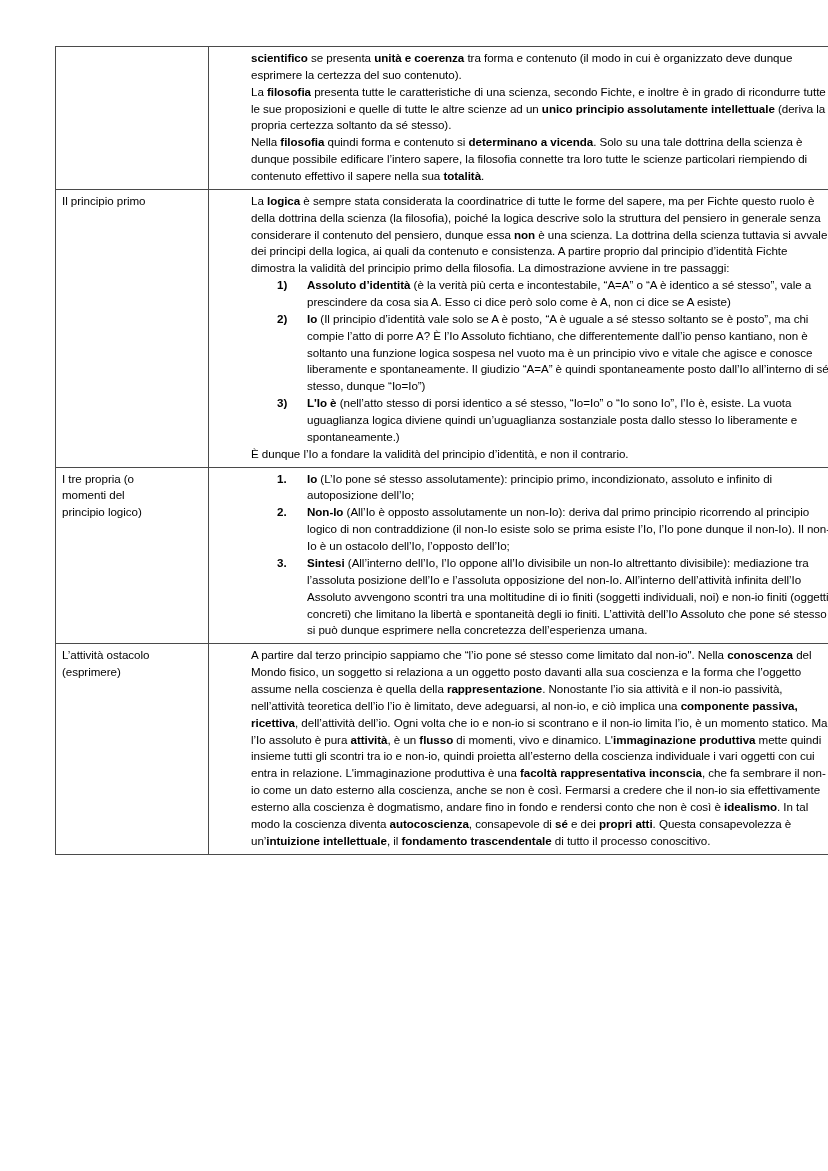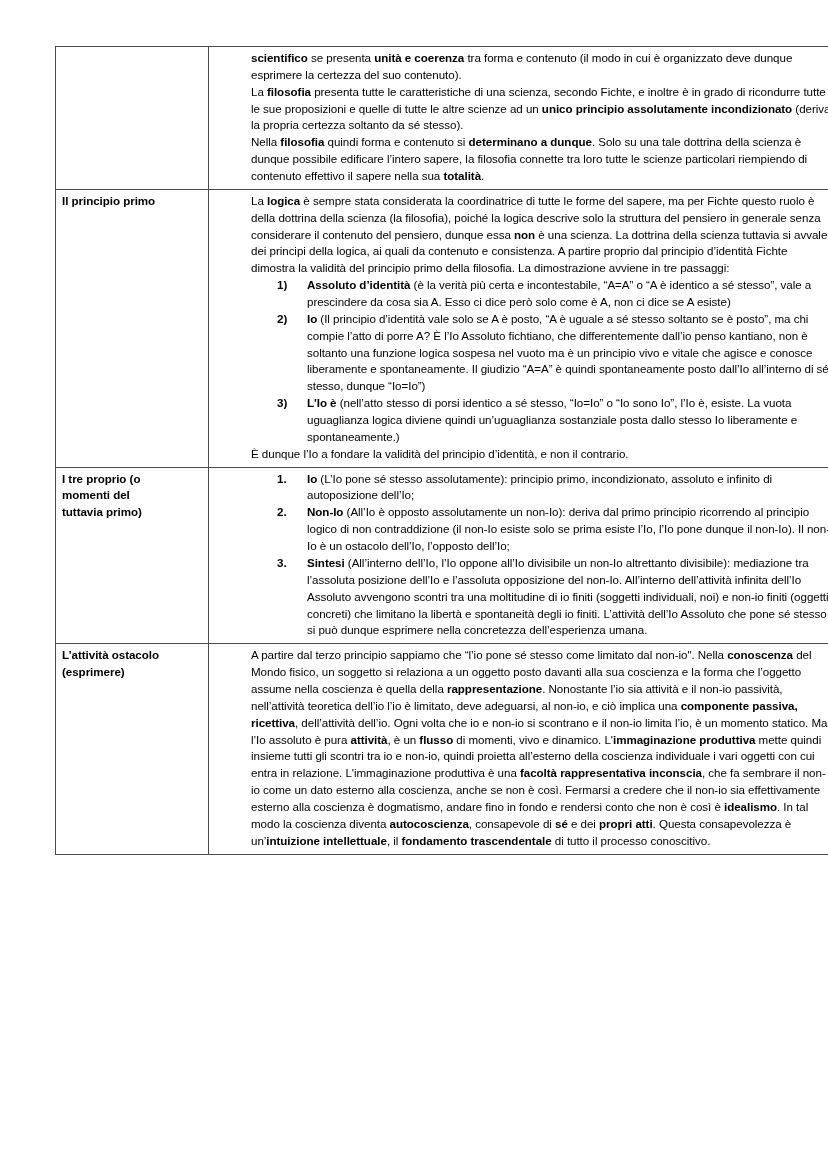--- a/index.html
+++ b/index.html
@@ -32,21 +32,21 @@
   .doc-table td {
     border: 1px solid #4a4a4a;
     vertical-align: top;
     padding: 3px 6px 4px 6px;
     font-size: 11.6px;
     line-height: 1.455;
     letter-spacing: -0.05px;
   }
   td.label-cell {
     width: 140px;
-    font-weight: bold;
+    font-weight: normal;
     margin-top: 35px;
   }
   td.body-cell {
     width: 582px;
     padding-left: 42px;
   }
   .label-cell .lbl-line {
     display: block;
     white-space: pre-wrap;
   }
@@ -85,22 +85,22 @@
 </head>
 <body>
 
 <div class="page">
   <table class="doc-table">
     <tbody id="table-body">
         <tr>
           <td class="label-cell"></td>
           <td class="body-cell">
             <p class="para"><b>scientifico</b> se presenta <b>unità e coerenza</b> tra forma e contenuto (il modo in cui è organizzato deve dunque esprimere la certezza del suo contenuto).</p>
-            <p class="para">La <b>filosofia</b> presenta tutte le caratteristiche di una scienza, secondo Fichte, e inoltre è in grado di ricondurre tutte le sue proposizioni e quelle di tutte le altre scienze ad un <b>unico principio assolutamente incondizionato</b> (deriva la propria certezza soltanto da sé stesso).</p>
-            <p class="para">Nella <b>filosofia</b> quindi forma e contenuto si <b>determinano a dunque</b>. Solo su una tale dottrina della scienza è dunque possibile edificare l’intero sapere, la filosofia connette tra loro tutte le scienze particolari riempiendo di contenuto effettivo il sapere nella sua <b>totalità</b>.</p>
+            <p class="para">La <b>filosofia</b> presenta tutte le caratteristiche di una scienza, secondo Fichte, e inoltre è in grado di ricondurre tutte le sue proposizioni e quelle di tutte le altre scienze ad un <b>unico principio assolutamente intellettuale</b> (deriva la propria certezza soltanto da sé stesso).</p>
+            <p class="para">Nella <b>filosofia</b> quindi forma e contenuto si <b>determinano a vicenda</b>. Solo su una tale dottrina della scienza è dunque possibile edificare l’intero sapere, la filosofia connette tra loro tutte le scienze particolari riempiendo di contenuto effettivo il sapere nella sua <b>totalità</b>.</p>
           </td>
         </tr>
         <tr>
           <td class="label-cell">
             <span class="lbl-line">Il principio primo</span>
           </td>
           <td class="body-cell">
             <p class="para">La <b>logica</b> è sempre stata considerata la coordinatrice di tutte le forme del sapere, ma per Fichte questo ruolo è della dottrina della scienza (la filosofia), poiché la logica descrive solo la struttura del pensiero in generale senza considerare il contenuto del pensiero, dunque essa <b>non</b> è una scienza. La dottrina della scienza tuttavia si avvale dei principi della logica, ai quali da contenuto e consistenza. A partire proprio dal principio d’identità Fichte dimostra la validità del principio primo della filosofia. La dimostrazione avviene in tre passaggi:</p>
             <ol class="num-list paren">
               <li>
@@ -114,23 +114,23 @@
               <li>
                 <span class="marker">3)</span>
                 <span class="li-text"><b>L'Io è</b> (nell’atto stesso di porsi identico a sé stesso, “Io=Io” o “Io sono Io”, l’Io è, esiste. La vuota uguaglianza logica diviene quindi un’uguaglianza sostanziale posta dallo stesso Io liberamente e spontaneamente.)</span>
               </li>
             </ol>
             <p class="para">È dunque l’Io a fondare la validità del principio d’identità, e non il contrario.</p>
           </td>
         </tr>
         <tr>
           <td class="label-cell">
-            <span class="lbl-line">I tre proprio (o</span>
+            <span class="lbl-line">I tre propria (o</span>
             <span class="lbl-line">momenti del</span>
-            <span class="lbl-line">tuttavia primo)</span>
+            <span class="lbl-line">principio logico)</span>
           </td>
           <td class="body-cell">
             <ol class="num-list dot">
               <li>
                 <span class="marker">1.</span>
                 <span class="li-text"><b>Io</b> (L’Io pone sé stesso assolutamente): principio primo, incondizionato, assoluto e infinito di autoposizione dell’Io;</span>
               </li>
               <li>
                 <span class="marker">2.</span>
                 <span class="li-text"><b>Non-Io</b> (All’Io è opposto assolutamente un non-Io): deriva dal primo principio ricorrendo al principio logico di non contraddizione (il non-Io esiste solo se prima esiste l’Io, l’Io pone dunque il non-Io). Il non-Io è un ostacolo dell’Io, l’opposto dell’Io;</span>

